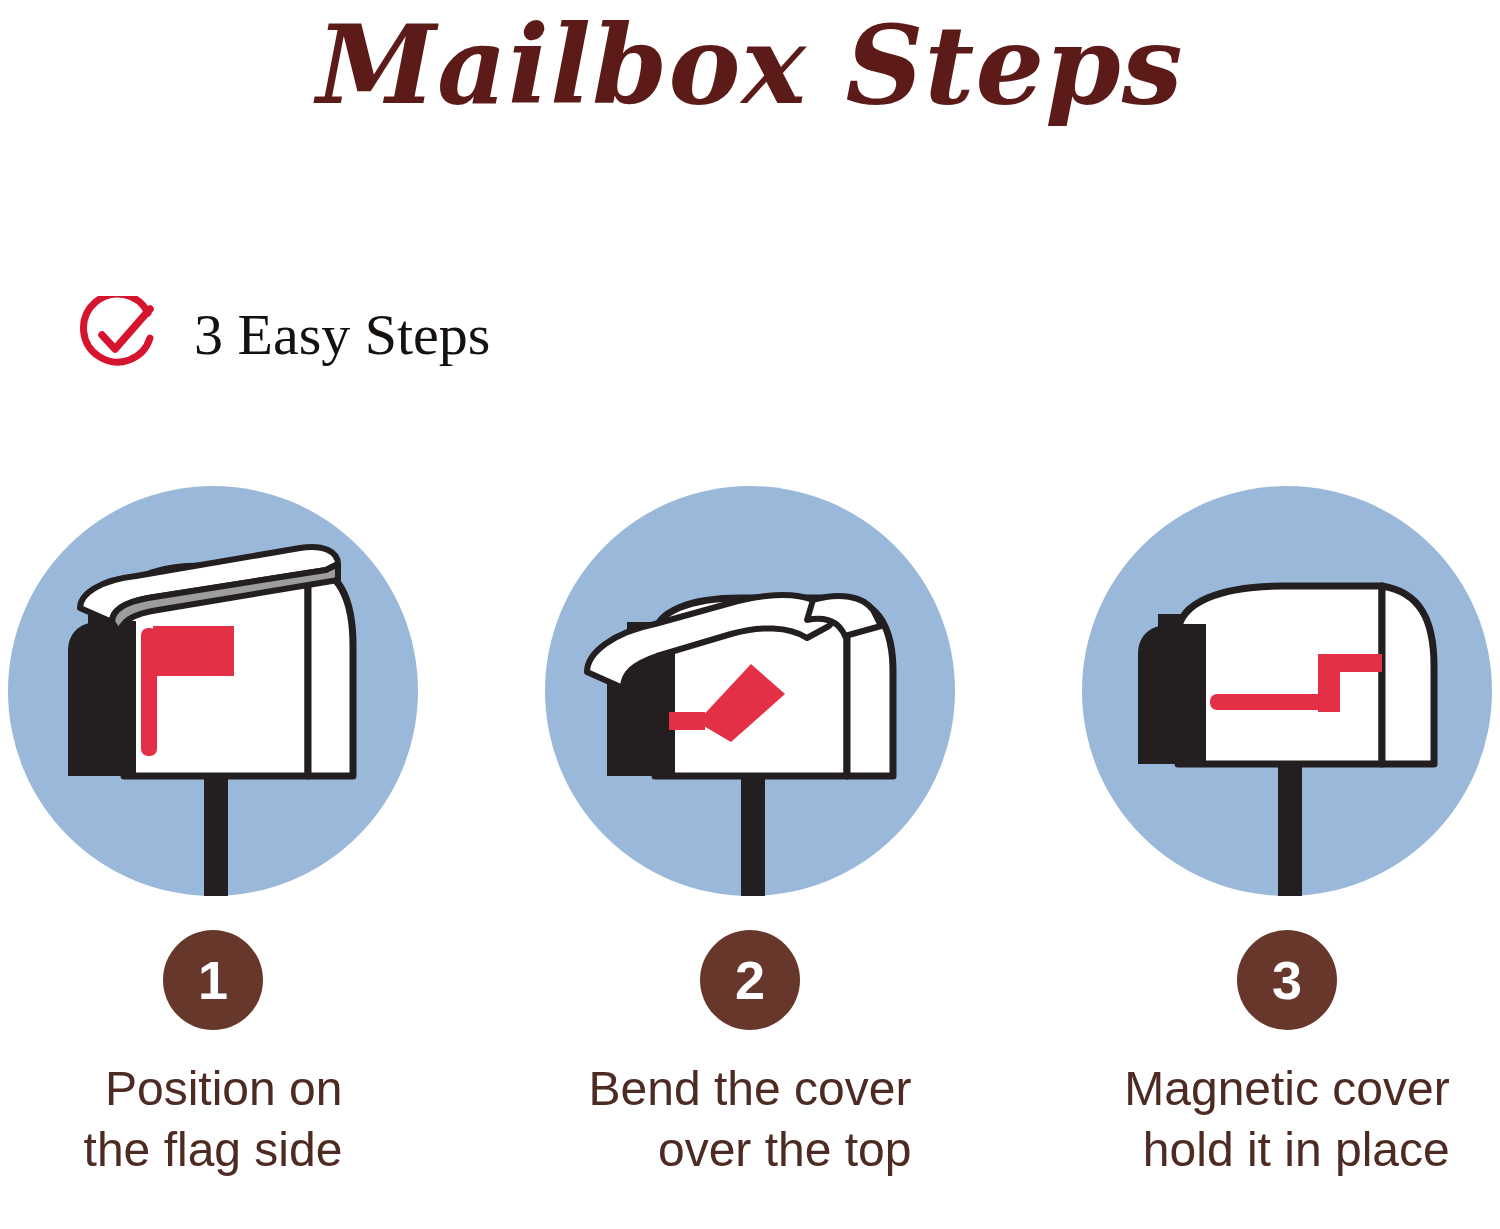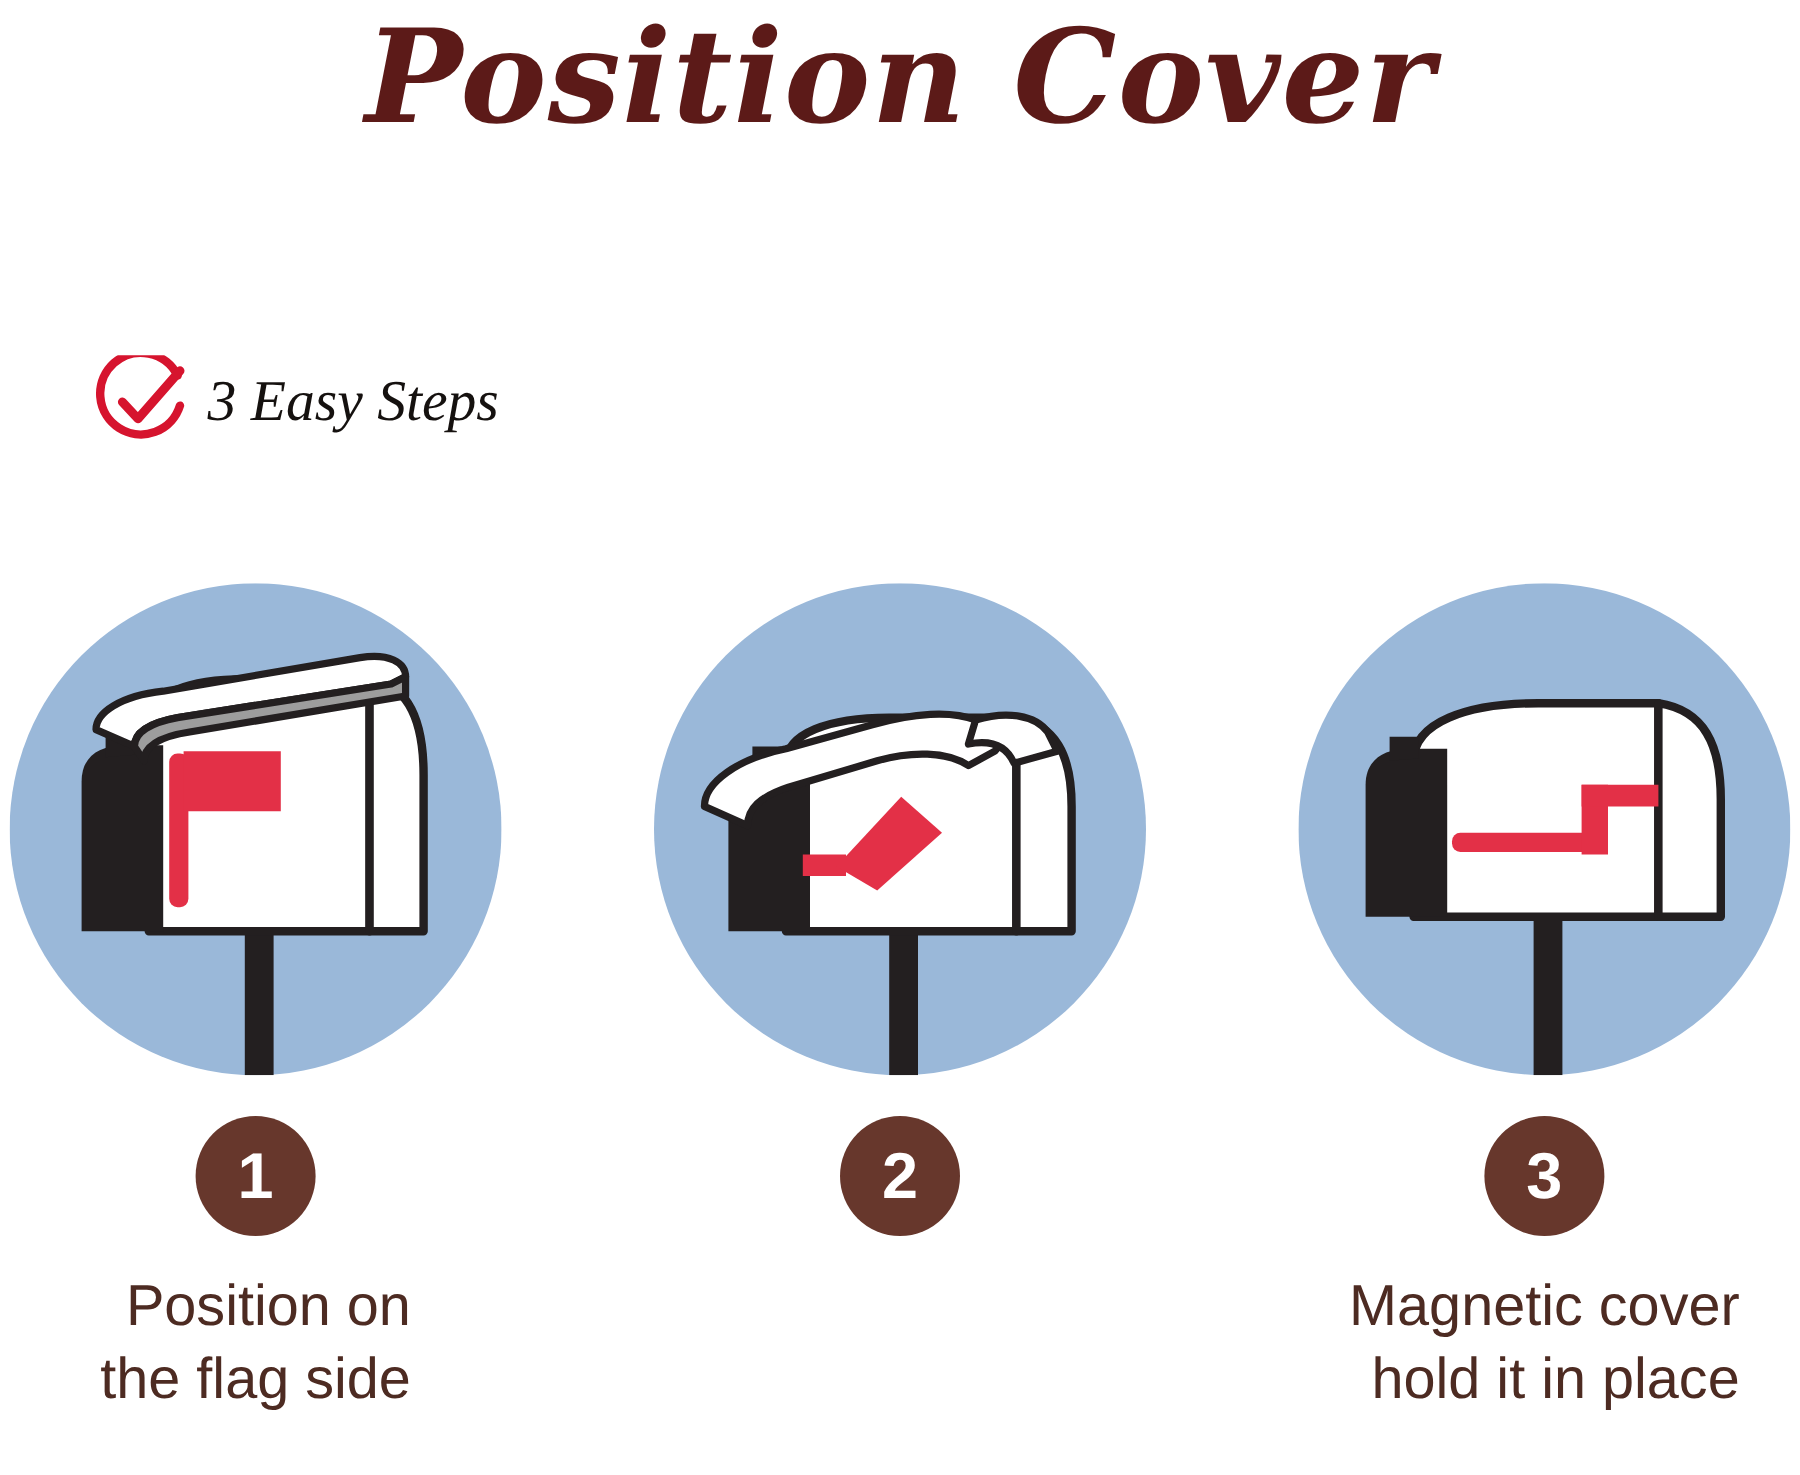--- a/index.html
+++ b/index.html
@@ -40,26 +40,25 @@
     align-items: center;
   }
   .check-badge {
     width: 78px;
     height: 78px;
     position: relative;
     flex: 0 0 auto;
   }
   .steps-header-label {
     font-family: "Liberation Serif", serif;
-    font-size: 48px;
+    font-size: 58px;
     color: #15110f;
-    margin-left: 17px;
+    margin-left: 38px;
     white-space: nowrap;
     line-height: 1;
-    font-style: italic;
   }
 
   
   .steps-row {
     position: absolute;
     top: 486px;
     left: 0;
     width: 1500px;
     height: 740px;
     display: flex;
@@ -103,21 +102,21 @@
     font-family: "Liberation Sans", sans-serif;
     font-size: 48px;
     line-height: 1.28;
     color: #4d2b22;
     white-space: pre-line;
   }
 </style>
 </head>
 <body>
 
-<div class="title">Position Cover</div>
+<div class="title">Mailbox Steps</div>
 
 <div class="steps-header">
   <span class="check-badge">
     <svg width="78" height="78" viewBox="0 0 78 78">
       <path d="M70 17 A34 34 0 1 0 72 42" fill="none" stroke="#d6142e" stroke-width="7" stroke-linecap="round"></path>
       <path d="M24 39 L37 53 L72 13" fill="none" stroke="#d6142e" stroke-width="7.5" stroke-linecap="round" stroke-linejoin="round"></path>
     </svg>
   </span>
   <span class="steps-header-label">3 Easy Steps</span>
 </div>
@@ -164,20 +163,22 @@
         <path d="M82 156 L82 136 L106 136 L106 154 Z" fill="#231f20"></path>
 
         <path d="M124 226 L160 226 L160 244 L124 244 Z" fill="#e33047"></path>
         <path d="M152 236 L206 178 L240 208 L186 256 Z" fill="#e33047"></path>
 
         <path d="M42 186 C42 166 70 146 110 138 L182 118 C216 108 248 106 268 114 C286 120 292 132 284 140 L262 152 C244 140 214 140 186 148 L112 170 C88 178 78 188 78 202 Z" fill="#ffffff" stroke="#231f20" stroke-width="6" stroke-linejoin="round"></path>
         <path d="M268 114 C294 106 318 110 328 124 L336 140 L300 150 C294 136 282 130 262 134 Z" fill="#ffffff" stroke="#231f20" stroke-width="6" stroke-linejoin="round"></path>
       </svg>
     </div>
     <div class="step-number">2</div>
+    <div class="step-caption">Bend the cover
+over the top</div>
   </div>
 
   <div class="step">
     <div class="step-illustration">
       <svg width="410" height="410" viewBox="0 0 410 410">
         <circle cx="205" cy="205" r="205" fill="#9ab8d9"></circle>
 
         <rect x="196" y="278" width="24" height="132" fill="#231f20"></rect>
 
         <path d="M96 148 C96 116 140 100 200 100 L300 100 L300 278 L96 278 Z" fill="#ffffff" stroke="#231f20" stroke-width="7" stroke-linejoin="round"></path>

